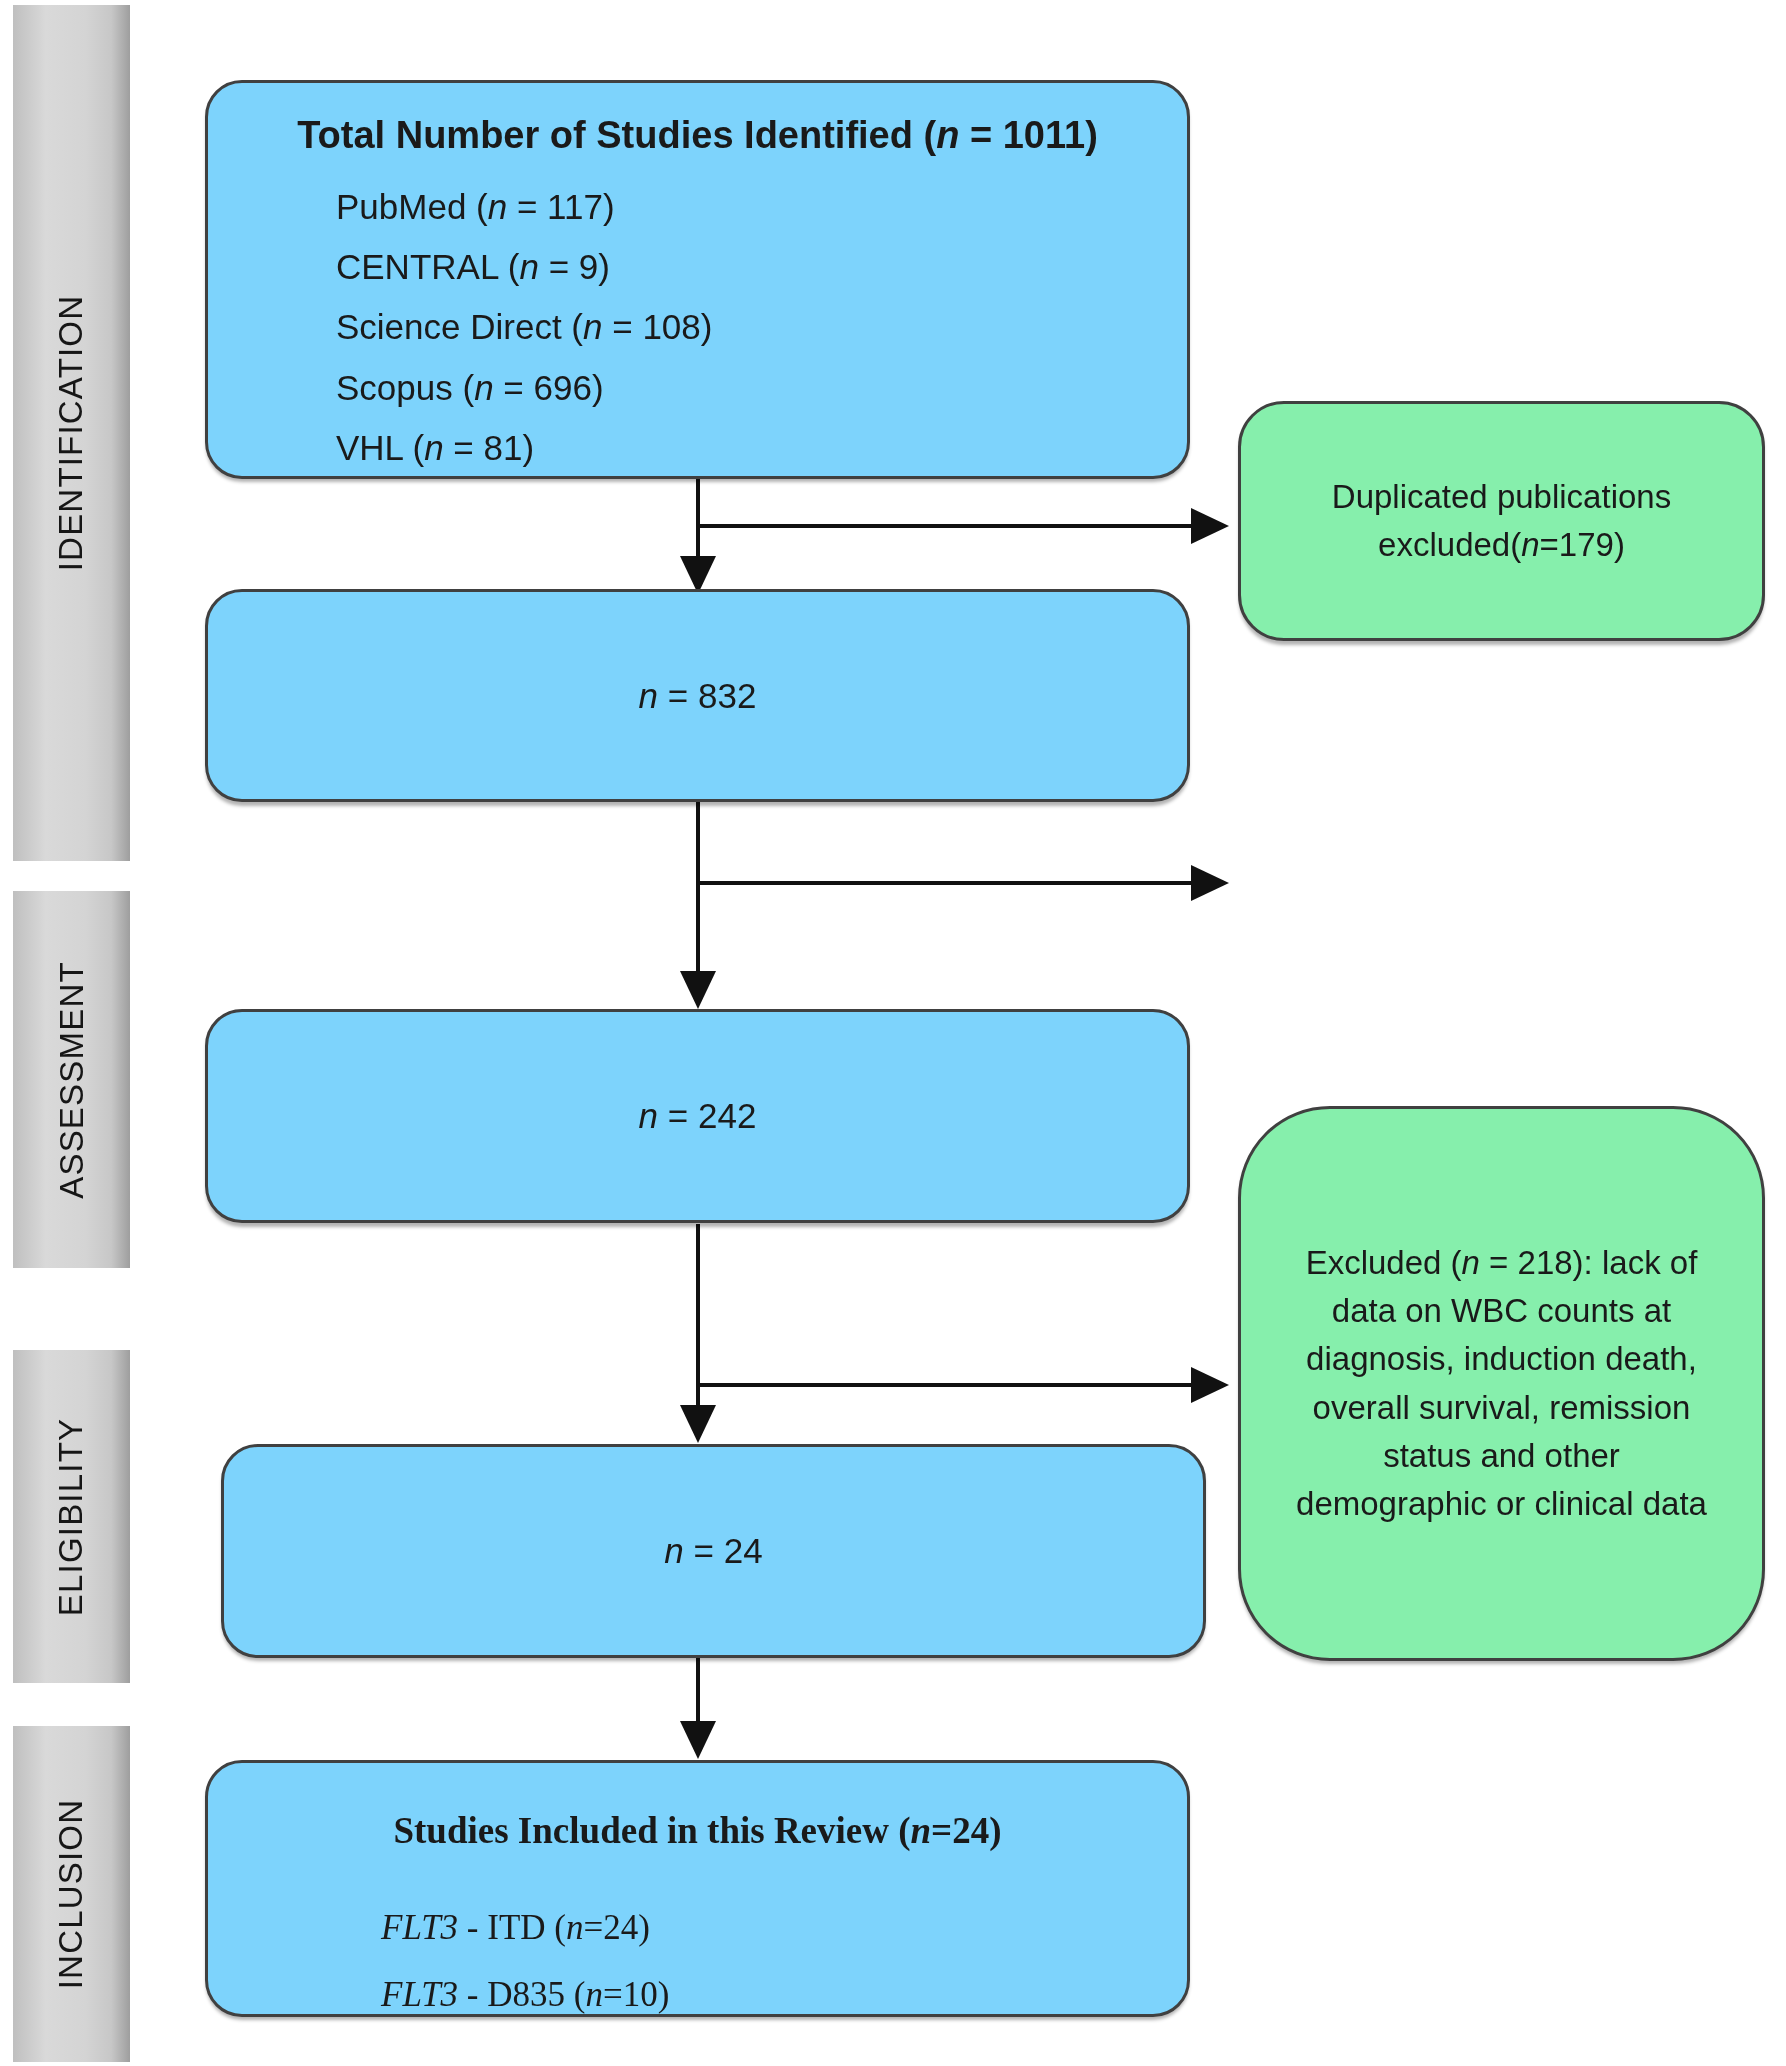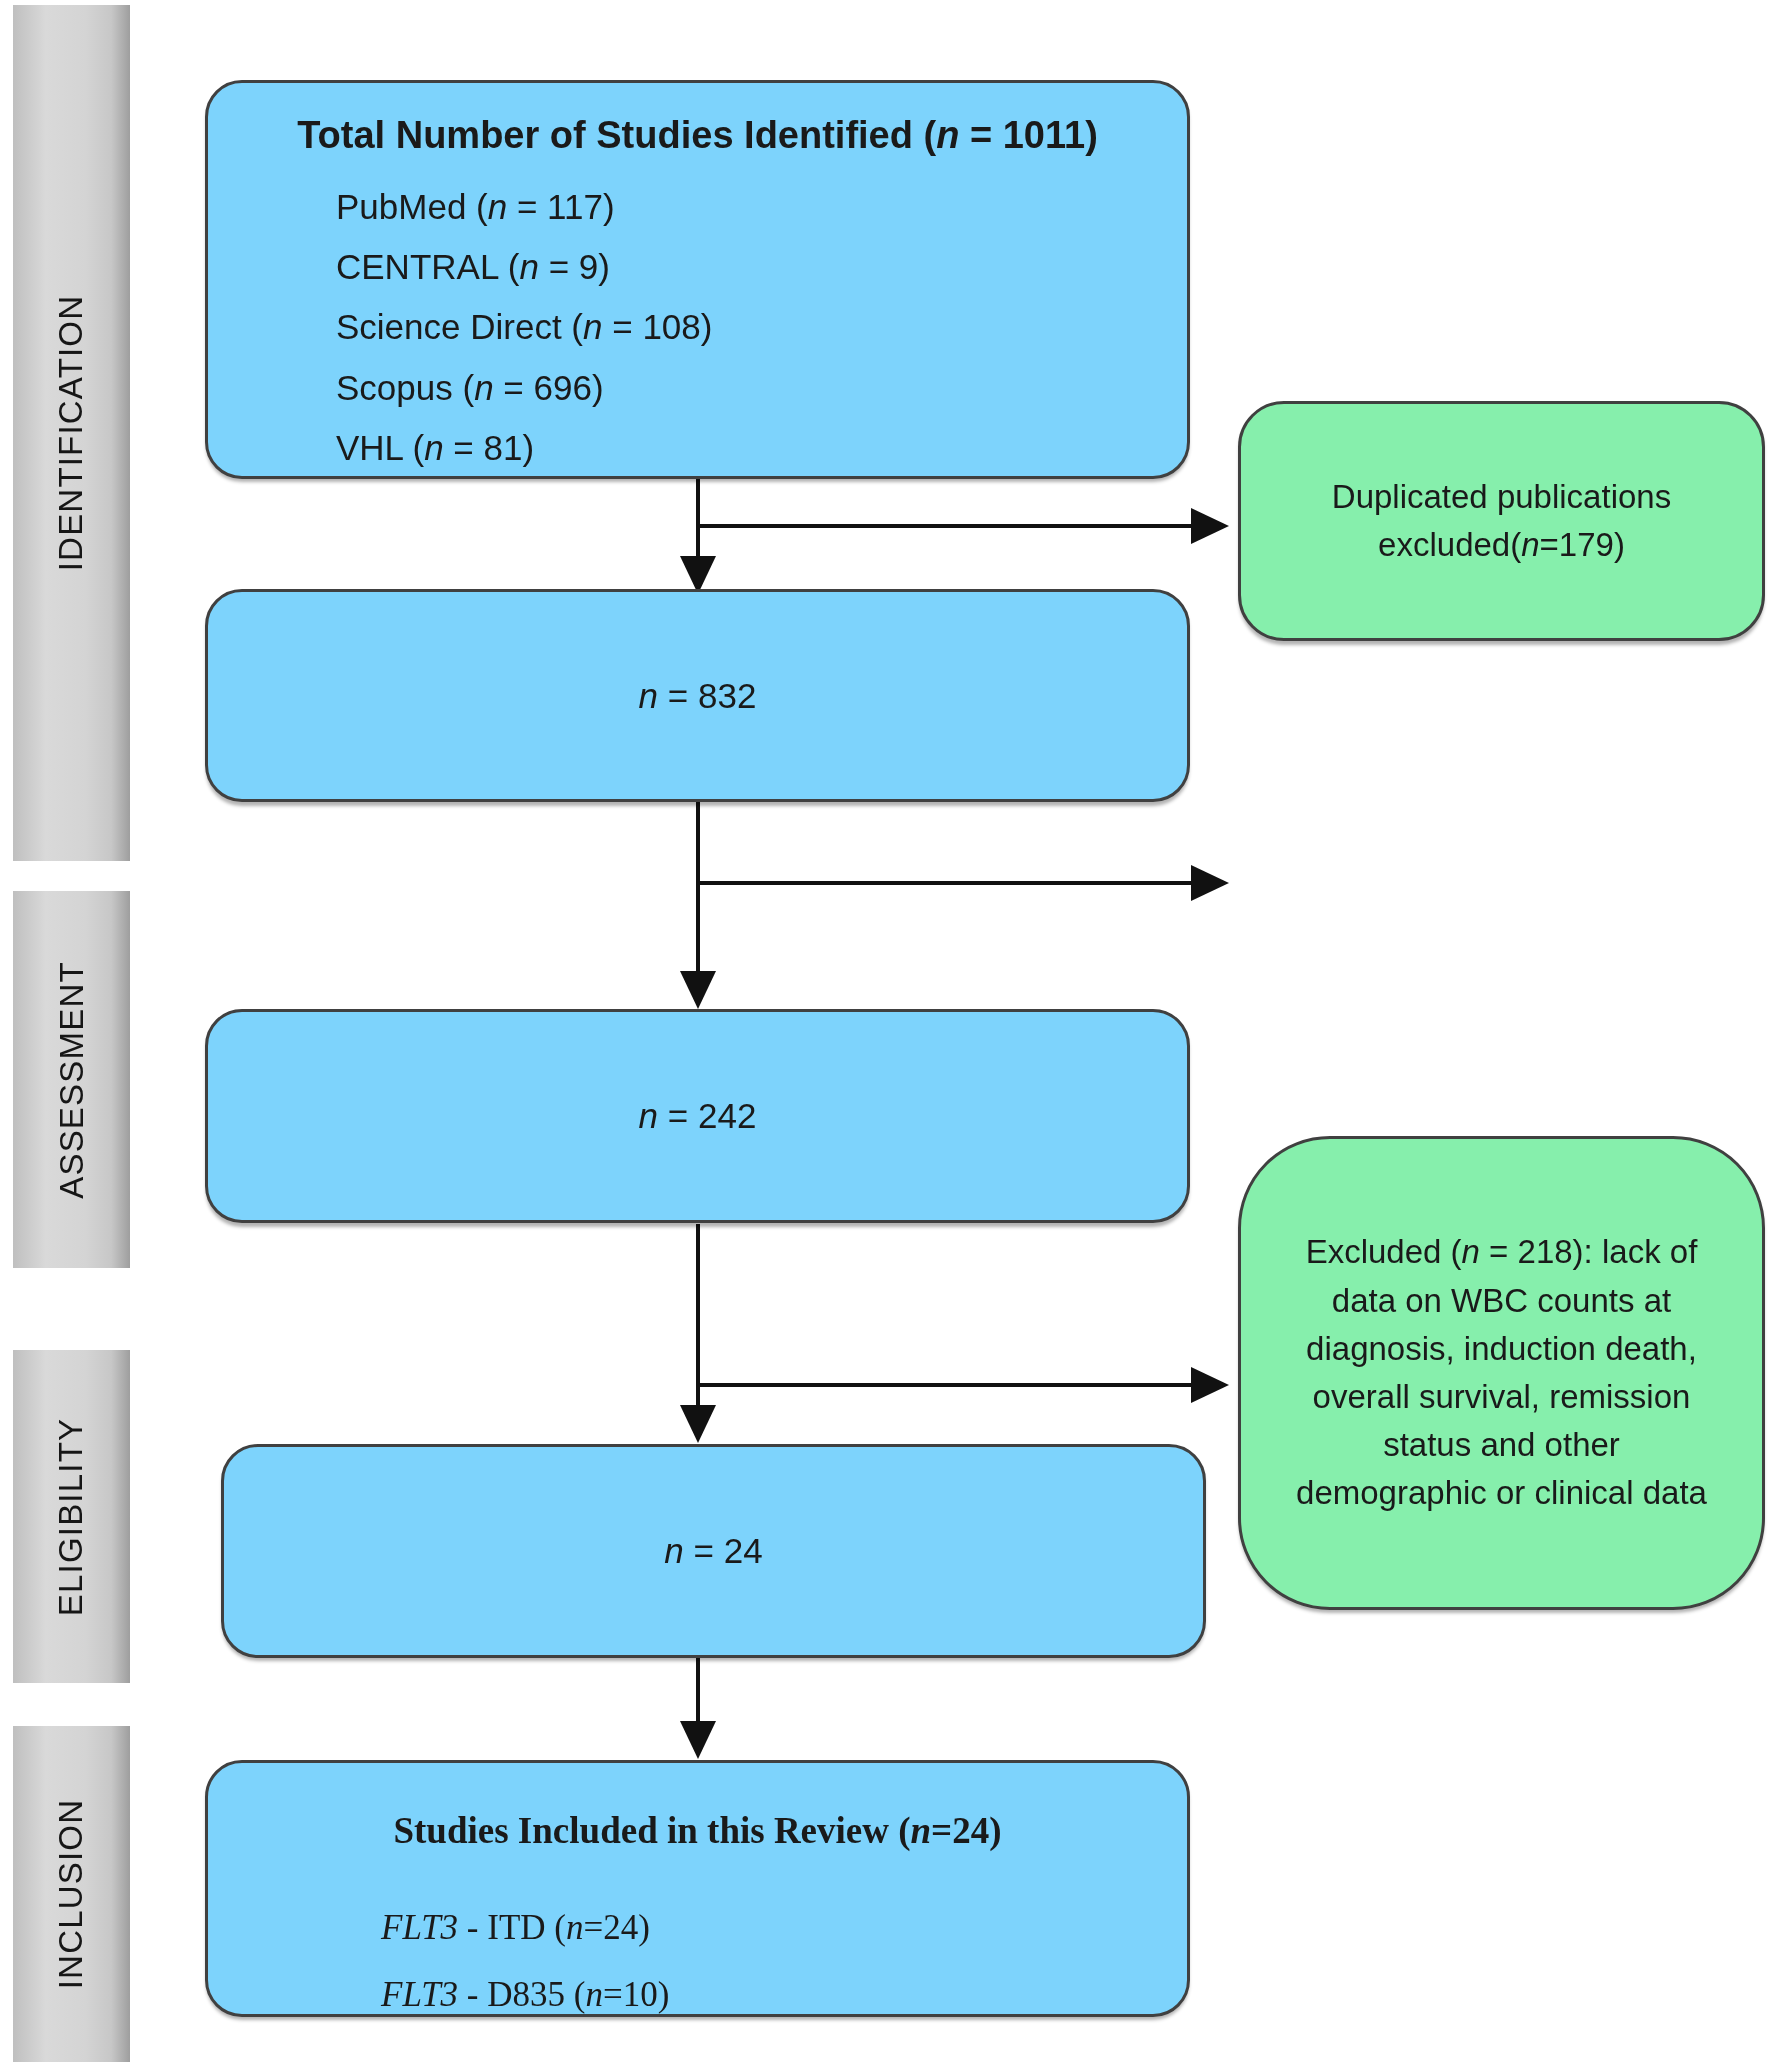--- a/index.html
+++ b/index.html
@@ -124,18 +124,18 @@
       <div><i>FLT3 -</i>  ITD (<i>n</i>=24)</div>
       <div><i>FLT3 -</i>  D835 (<i>n</i>=10)</div>
     </div>
   </div>
 
   <div class="gbox" style="top:401px; height:240px;">
     <div class="gbox-text">Duplicated publications excluded(<i>n</i>=179)</div>
   </div>
 
 
-  <div class="gbox gbox-round" style="top:1136px; height:474px;">
+  <div class="gbox gbox-round" style="top:1106px; height:555px;">
     <div class="gbox-text" style="padding:0 48px;">Excluded (<i>n</i> = 218): lack of data on WBC counts at diagnosis, induction death, overall survival, remission status and other demographic or clinical data</div>
   </div>
 
 </div>
 
 
 </body></html>

